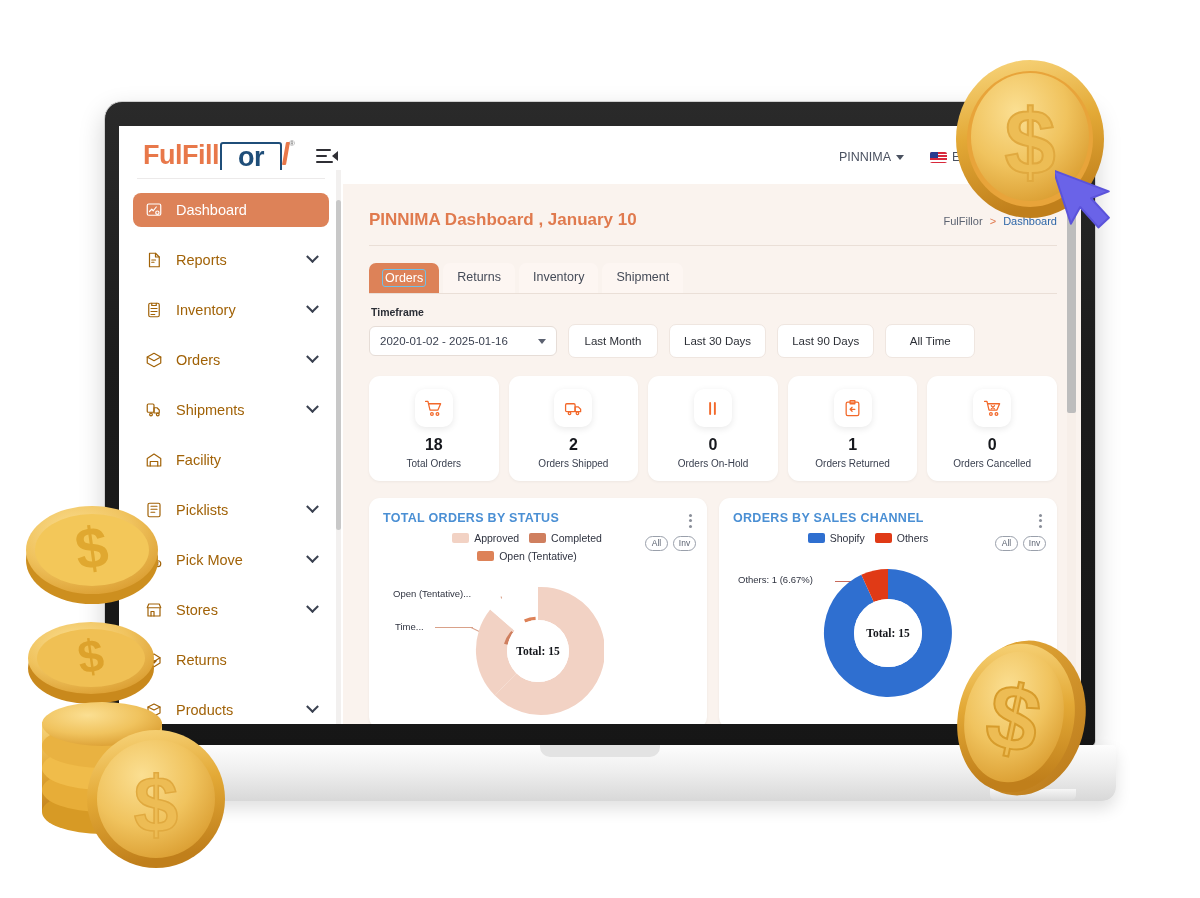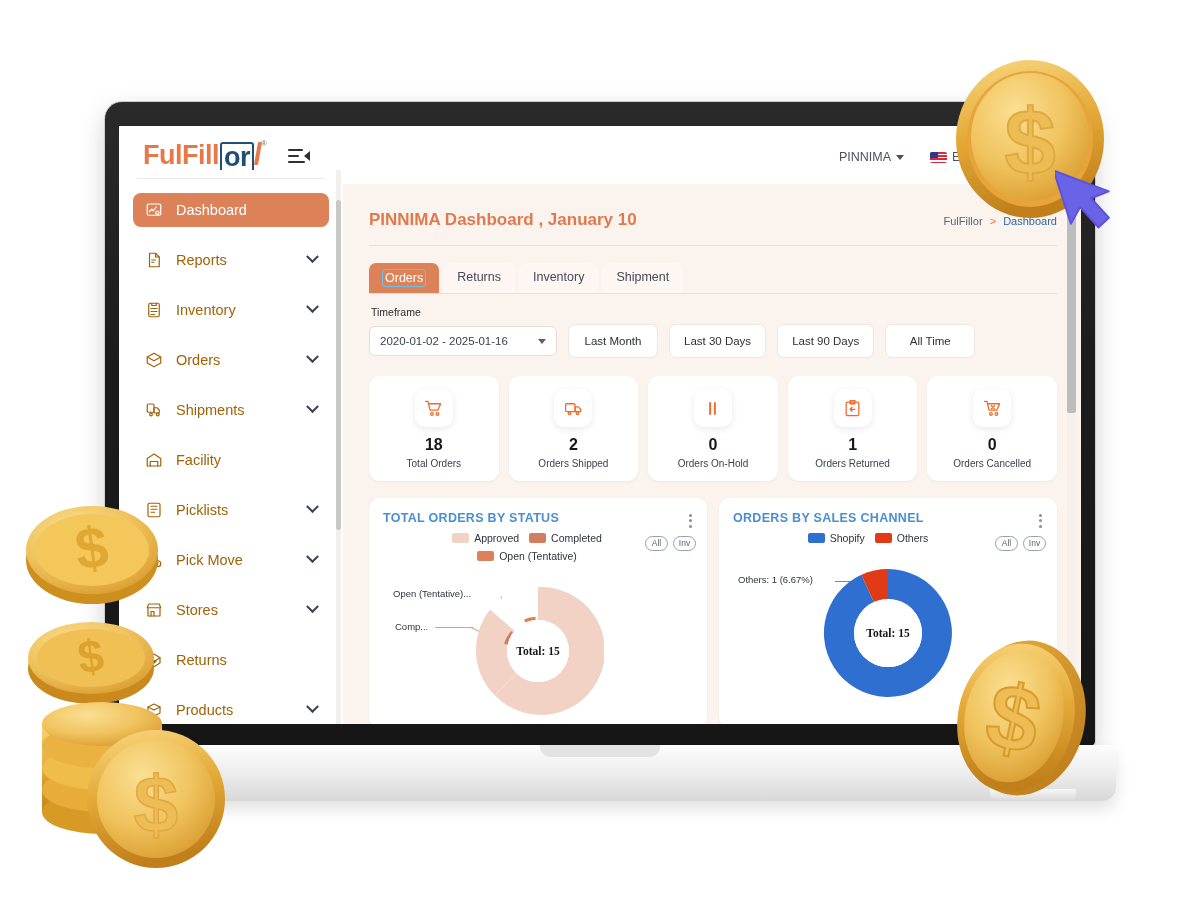--- a/index.html
+++ b/index.html
@@ -58,21 +58,21 @@
   .app { position:absolute; inset:0; background:#fff; display:flex; flex-direction:column; }
   .topbar{
     height:62px; background:#fff; display:flex; align-items:center;
     padding:0 22px 0 24px; flex:0 0 62px;
   }
   .logo { font-size:27px; font-weight:800; letter-spacing:-0.5px; line-height:1;
           display:flex; align-items:flex-start; position:relative; }
   .logo .a{ color:#e8784a; }
   .logo .box{
     color:#1f4e79; background:#fff; border:2.5px solid #1f4e79;
-    border-radius:3px; padding:0 2px; margin-left:1px;
+    border-radius:3px; padding:0 16px; margin-left:1px;
   }
   .logo .tick{
     display:inline-block; width:4px; height:23px; background:#e8784a;
     margin-left:2px; transform:skewX(-10deg); border-radius:1px;
   }
   .logo .reg{ font-size:8px; color:#8a8a8a; margin-left:1px; margin-top:-2px;}
   .menu-toggle{ margin-left:22px; width:22px; height:18px; position:relative; cursor:pointer; }
   .menu-toggle i{ position:absolute; left:0; height:2.4px; background:#2f2f35; border-radius:2px;}
   .menu-toggle i:nth-child(1){ top:1px; width:15px; }
   .menu-toggle i:nth-child(2){ top:7px; width:11px; }
@@ -130,21 +130,21 @@
 
   .tabs{ display:flex; gap:4px; margin-top:17px; position:relative; }
   .tab{
     padding:7px 14px; font-size:12.5px; color:#454b58; background:#fdf6f2;
     border-radius:7px 7px 0 0; cursor:pointer;
   }
   .tab.active{ background:#dd8258; color:#fff; }
   .tab.active span{ outline:1.5px solid #6fc0e8; padding:1px 2px; border-radius:2px; display:inline-block; }
   .tabs-rule{ height:1px; background:#eadfd7; }
 
-  .tf-label{ font-size:10.5px; font-weight:400; color:#2c2f36; margin:12px 0 6px 2px; }
+  .tf-label{ font-size:10.5px; font-weight:700; color:#2c2f36; margin:12px 0 6px 2px; }
   .tf-row{ display:flex; align-items:center; gap:11px; }
   .date-select{
     width:188px; height:30px; background:#fff; border:1px solid #e6ddd7; border-radius:6px;
     display:flex; align-items:center; padding:0 10px; font-size:11.5px; color:#3b4150; cursor:pointer;
   }
   .date-select .dcaret{ margin-left:auto; width:0;height:0;
     border-left:4px solid transparent;border-right:4px solid transparent;border-top:5px solid #5b6170;}
   .tf-btn{
     height:30px; min-width:90px; padding:16px 14px; background:#fff; border:1px solid #efe6e0;
     border-radius:7px; font-size:11.5px; color:#2c2f36; display:flex; align-items:center;
@@ -494,21 +494,21 @@
                   </div>
                 </div>
                 <div class="pills">
                   <div class="pill">All</div>
                   <div class="pill">Inv</div>
                 </div>
 
                 <div class="donut-wrap">
                   <div class="ann" style="left:10px; top:22px;">Open (Tentative)...</div>
                   <div class="leader" style="left:118px; top:30px; width:34px; transform:rotate(70deg);"></div>
-                  <div class="ann" style="left:12px; top:55px;">Comp...</div>
+                  <div class="ann" style="left:12px; top:55px;">Time...</div>
                   <div class="leader" style="left:52px; top:61px; width:38px;"></div>
                   <div class="leader" style="left:88px; top:61px; width:42px; transform:rotate(26deg);"></div>
 
                   <div class="donut">
                     <svg viewBox="0 0 132 132" width="132" height="132">
 
                       <path d="M66 66 L66 2 A64 64 0 1 1 22.9 110.4 Z" fill="#f2d2c4"></path>
                       <path d="M66 66 L22.9 110.4 A64 64 0 0 1 18.2 24.6 Z" fill="#f2d2c4"></path>
                       <path d="M66 66 L18.2 24.6 A64 64 0 0 1 39.3 7.2 Z" fill="#ffffff"></path>
                       <g transform="translate(66,66)">

